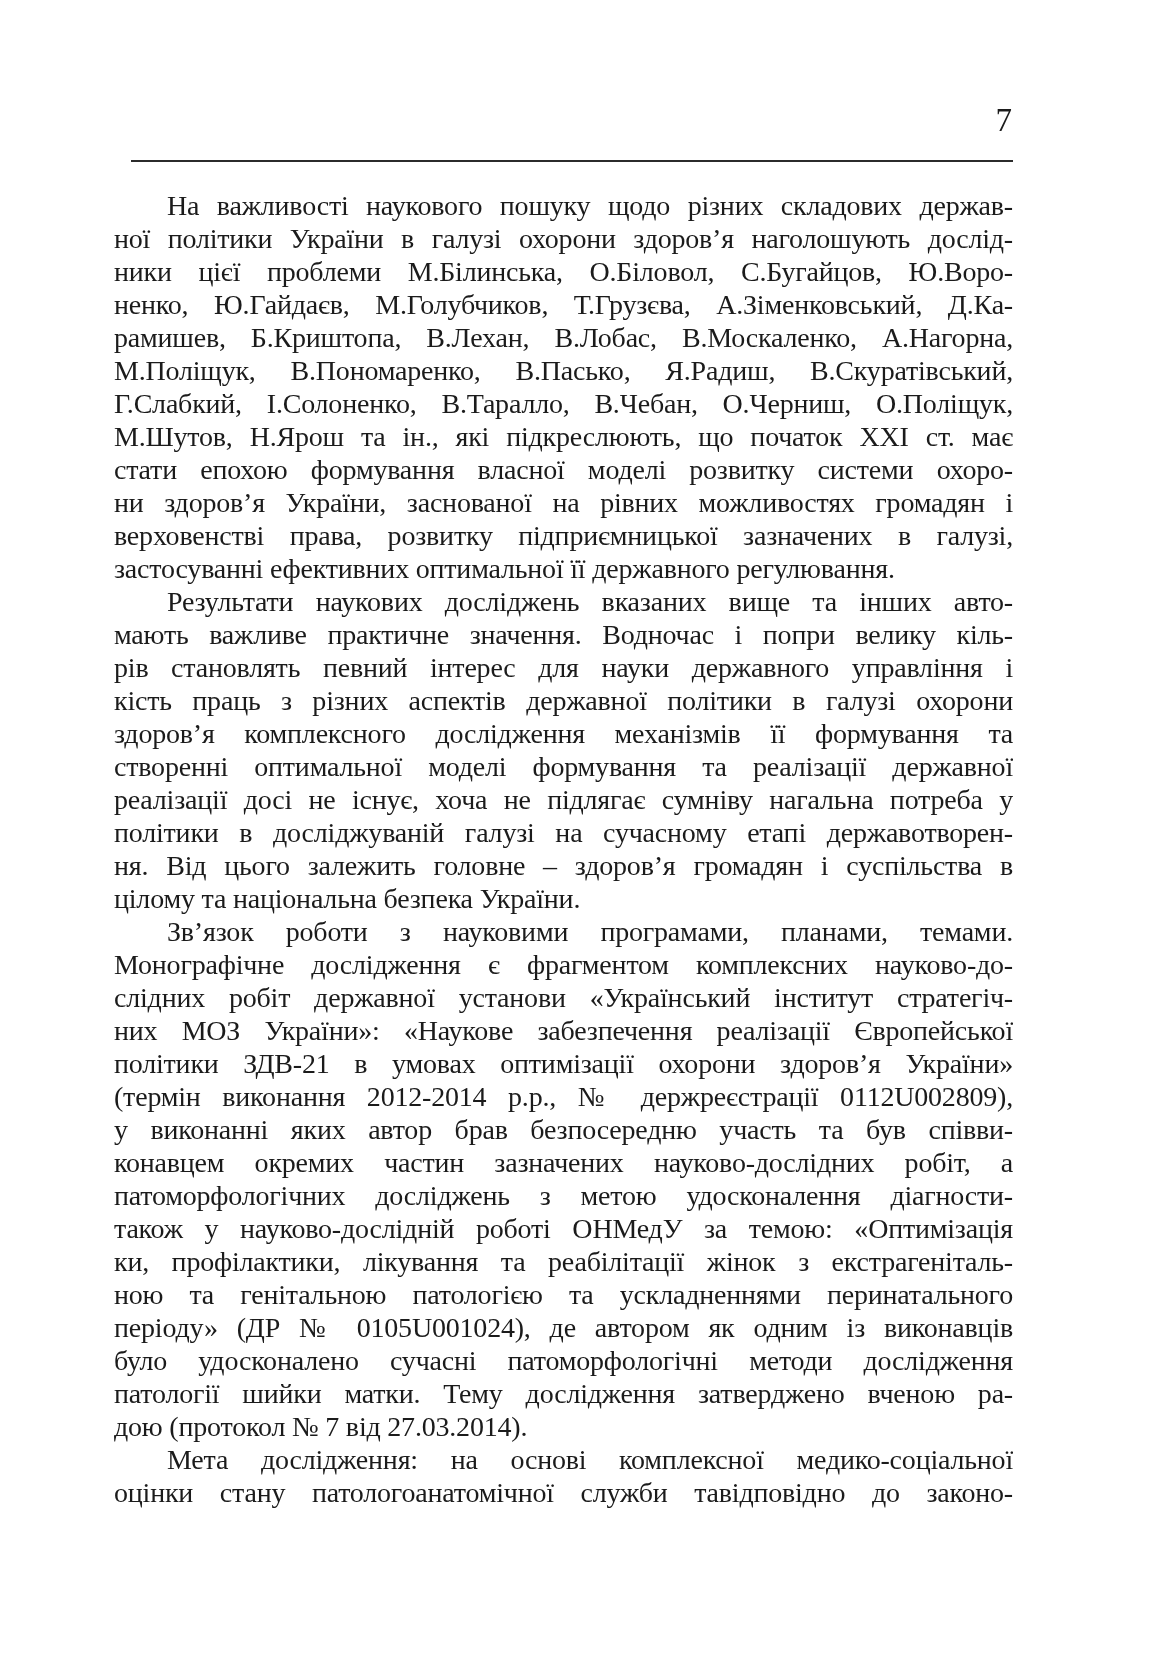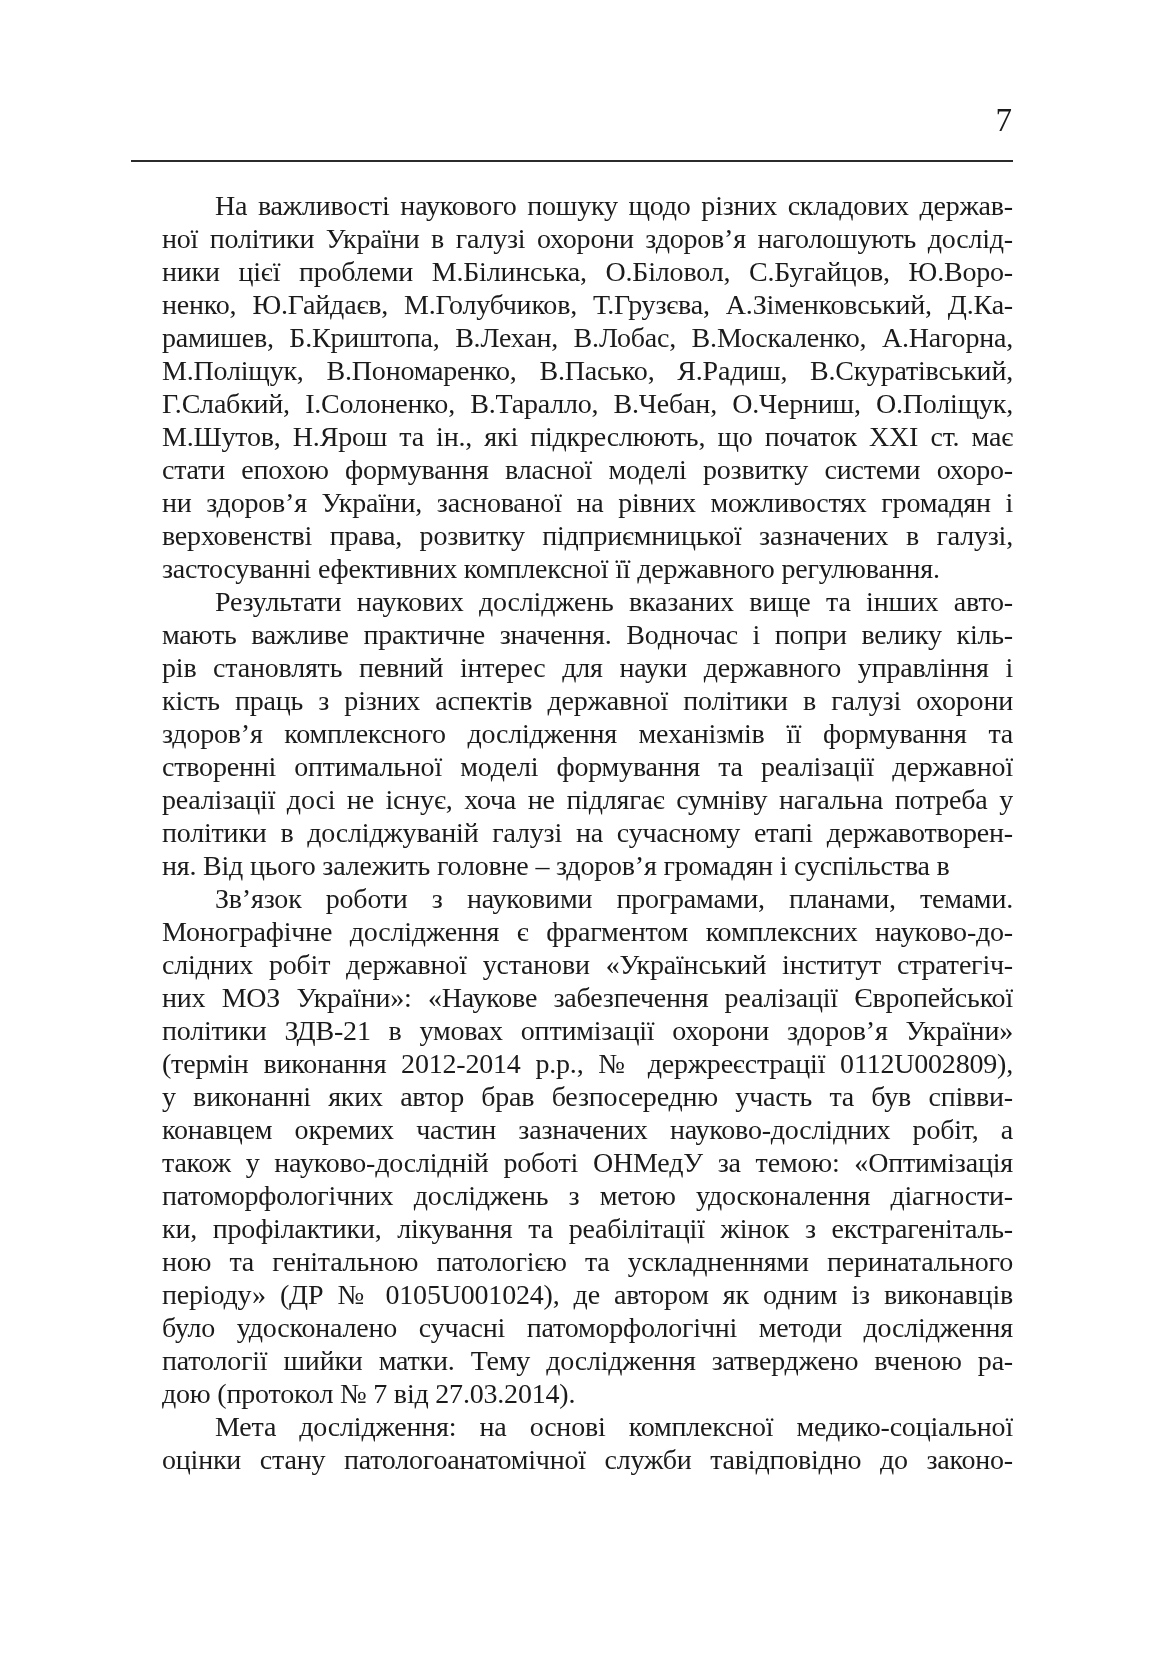--- a/index.html
+++ b/index.html
@@ -41,21 +41,20 @@
     line-height: 33px;
     letter-spacing: -0.2px;
     text-align: justify;
   }
   .para { margin: 0; padding: 0; }
   .line {
     height: 33px;
     overflow: hidden;
     text-align: justify;
     text-align-last: justify;
-    margin-left: 48px;
   }
   .para > .line:first-child { text-indent: 53px; }
   .para:not(.cut) > .line:last-child { text-align-last: left; }
   .b { font-weight: normal; }
 </style>
 </head>
 <body>
 
 <div class="page">
   <div class="page-number">7</div>
@@ -66,44 +65,45 @@
         <div class="line"><span class="">ної політики України в галузі охорони здоров’я наголошують дослід-</span></div>
         <div class="line"><span class="">ники цієї проблеми М.Білинська, О.Біловол, С.Бугайцов, Ю.Воро-</span></div>
         <div class="line"><span class="">ненко, Ю.Гайдаєв, М.Голубчиков, Т.Грузєва, А.Зіменковський, Д.Ка-</span></div>
         <div class="line"><span class="">рамишев, Б.Криштопа, В.Лехан, В.Лобас, В.Москаленко, А.Нагорна,</span></div>
         <div class="line"><span class="">М.Поліщук, В.Пономаренко, В.Пасько, Я.Радиш, В.Скуратівський,</span></div>
         <div class="line"><span class="">Г.Слабкий, І.Солоненко, В.Таралло, В.Чебан, О.Черниш, О.Поліщук,</span></div>
         <div class="line"><span class="">М.Шутов, Н.Ярош та ін., які підкреслюють, що початок ХХІ ст. має</span></div>
         <div class="line"><span class="">стати епохою формування власної моделі розвитку системи охоро-</span></div>
         <div class="line"><span class="">ни здоров’я України, заснованої на рівних можливостях громадян і</span></div>
         <div class="line"><span class="">верховенстві права, розвитку підприємницької зазначених в галузі,</span></div>
-        <div class="line"><span class="">застосуванні ефективних комплексної її державного регулювання.</span></div>
+        <div class="line"><span class="">застосуванні ефективних оптимальної її державного регулювання.</span></div>
       </div>
       <div class="para">
         <div class="line"><span class="">Результати наукових досліджень вказаних вище та інших авто-</span></div>
         <div class="line"><span class="">мають важливе практичне значення. Водночас і попри велику кіль-</span></div>
         <div class="line"><span class="">рів становлять певний інтерес для науки державного управління і</span></div>
         <div class="line"><span class="">кість праць з різних аспектів державної політики в галузі охорони</span></div>
         <div class="line"><span class="">здоров’я комплексного дослідження механізмів її формування та</span></div>
         <div class="line"><span class="">створенні оптимальної моделі формування та реалізації державної</span></div>
         <div class="line"><span class="">реалізації досі не існує, хоча не підлягає сумніву нагальна потреба у</span></div>
         <div class="line"><span class="">політики в досліджуваній галузі на сучасному етапі державотворен-</span></div>
         <div class="line"><span class="">ня. Від цього залежить головне – здоров’я громадян і суспільства в</span></div>
+        <div class="line"><span class="">цілому та національна безпека України.</span></div>
       </div>
       <div class="para">
         <div class="line"><span class="b">Зв’язок роботи з науковими програмами, планами, темами</span><span class="">.</span></div>
         <div class="line"><span class="">Монографічне дослідження є фрагментом комплексних науково-до-</span></div>
         <div class="line"><span class="">слідних робіт державної установи «Український інститут стратегіч-</span></div>
         <div class="line"><span class="">них МОЗ України»: «Наукове забезпечення реалізації Європейської</span></div>
         <div class="line"><span class="">політики ЗДВ-21 в умовах оптимізації охорони здоров’я України»</span></div>
         <div class="line"><span class="">(термін виконання 2012-2014 р.р., № держреєстрації 0112U002809),</span></div>
         <div class="line"><span class="">у виконанні яких автор брав безпосередню участь та був співви-</span></div>
         <div class="line"><span class="">конавцем окремих частин зазначених науково-дослідних робіт, а</span></div>
+        <div class="line"><span class="">патоморфологічних досліджень з метою удосконалення діагности-</span></div>
         <div class="line"><span class="">також у науково-дослідній роботі ОНМедУ за темою: «Оптимізація</span></div>
-        <div class="line"><span class="">патоморфологічних досліджень з метою удосконалення діагности-</span></div>
         <div class="line"><span class="">ки, профілактики, лікування та реабілітації жінок з екстрагеніталь-</span></div>
         <div class="line"><span class="">ною та генітальною патологією та ускладненнями перинатального</span></div>
         <div class="line"><span class="">періоду» (ДР № 0105U001024), де автором як одним із виконавців</span></div>
         <div class="line"><span class="">було удосконалено сучасні патоморфологічні методи дослідження</span></div>
         <div class="line"><span class="">патології шийки матки. Тему дослідження затверджено вченою ра-</span></div>
         <div class="line"><span class="">дою (протокол № 7 від 27.03.2014).</span></div>
       </div>
       <div class="para cut">
         <div class="line"><span class="b">Мета дослідження:</span><span class=""> на основі комплексної медико-соціальної</span></div>
         <div class="line"><span class="">оцінки стану патологоанатомічної служби тавідповідно до законо-</span></div>

